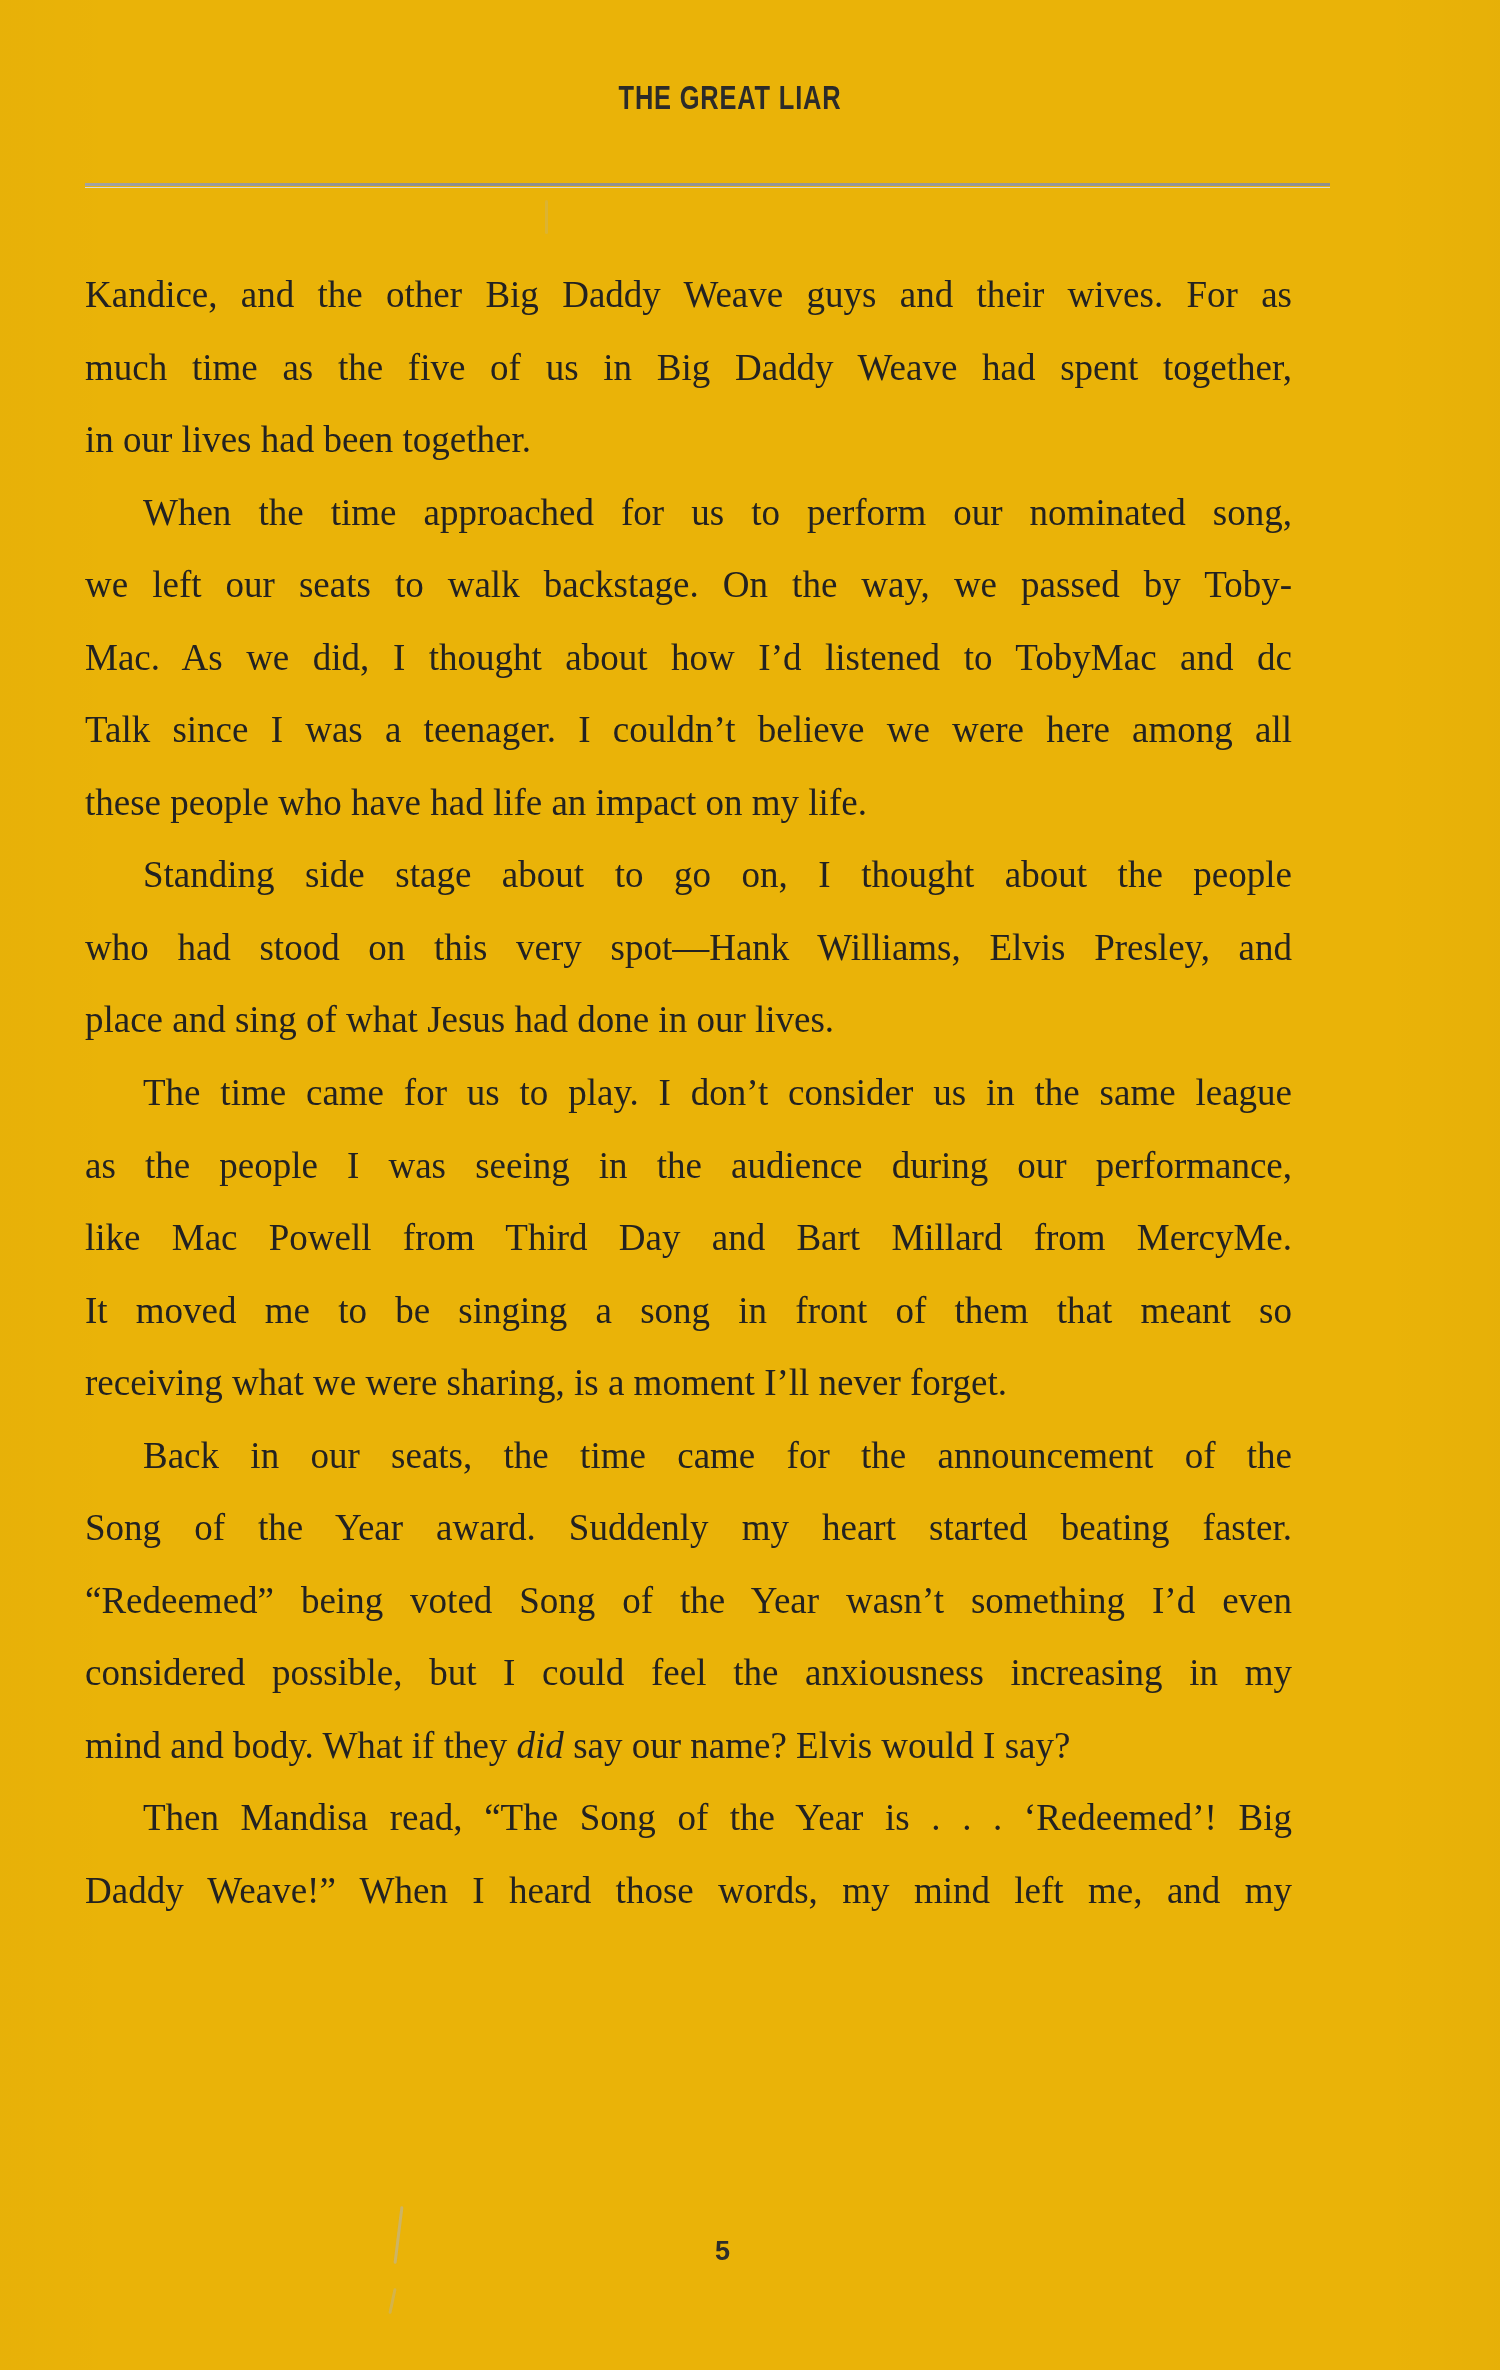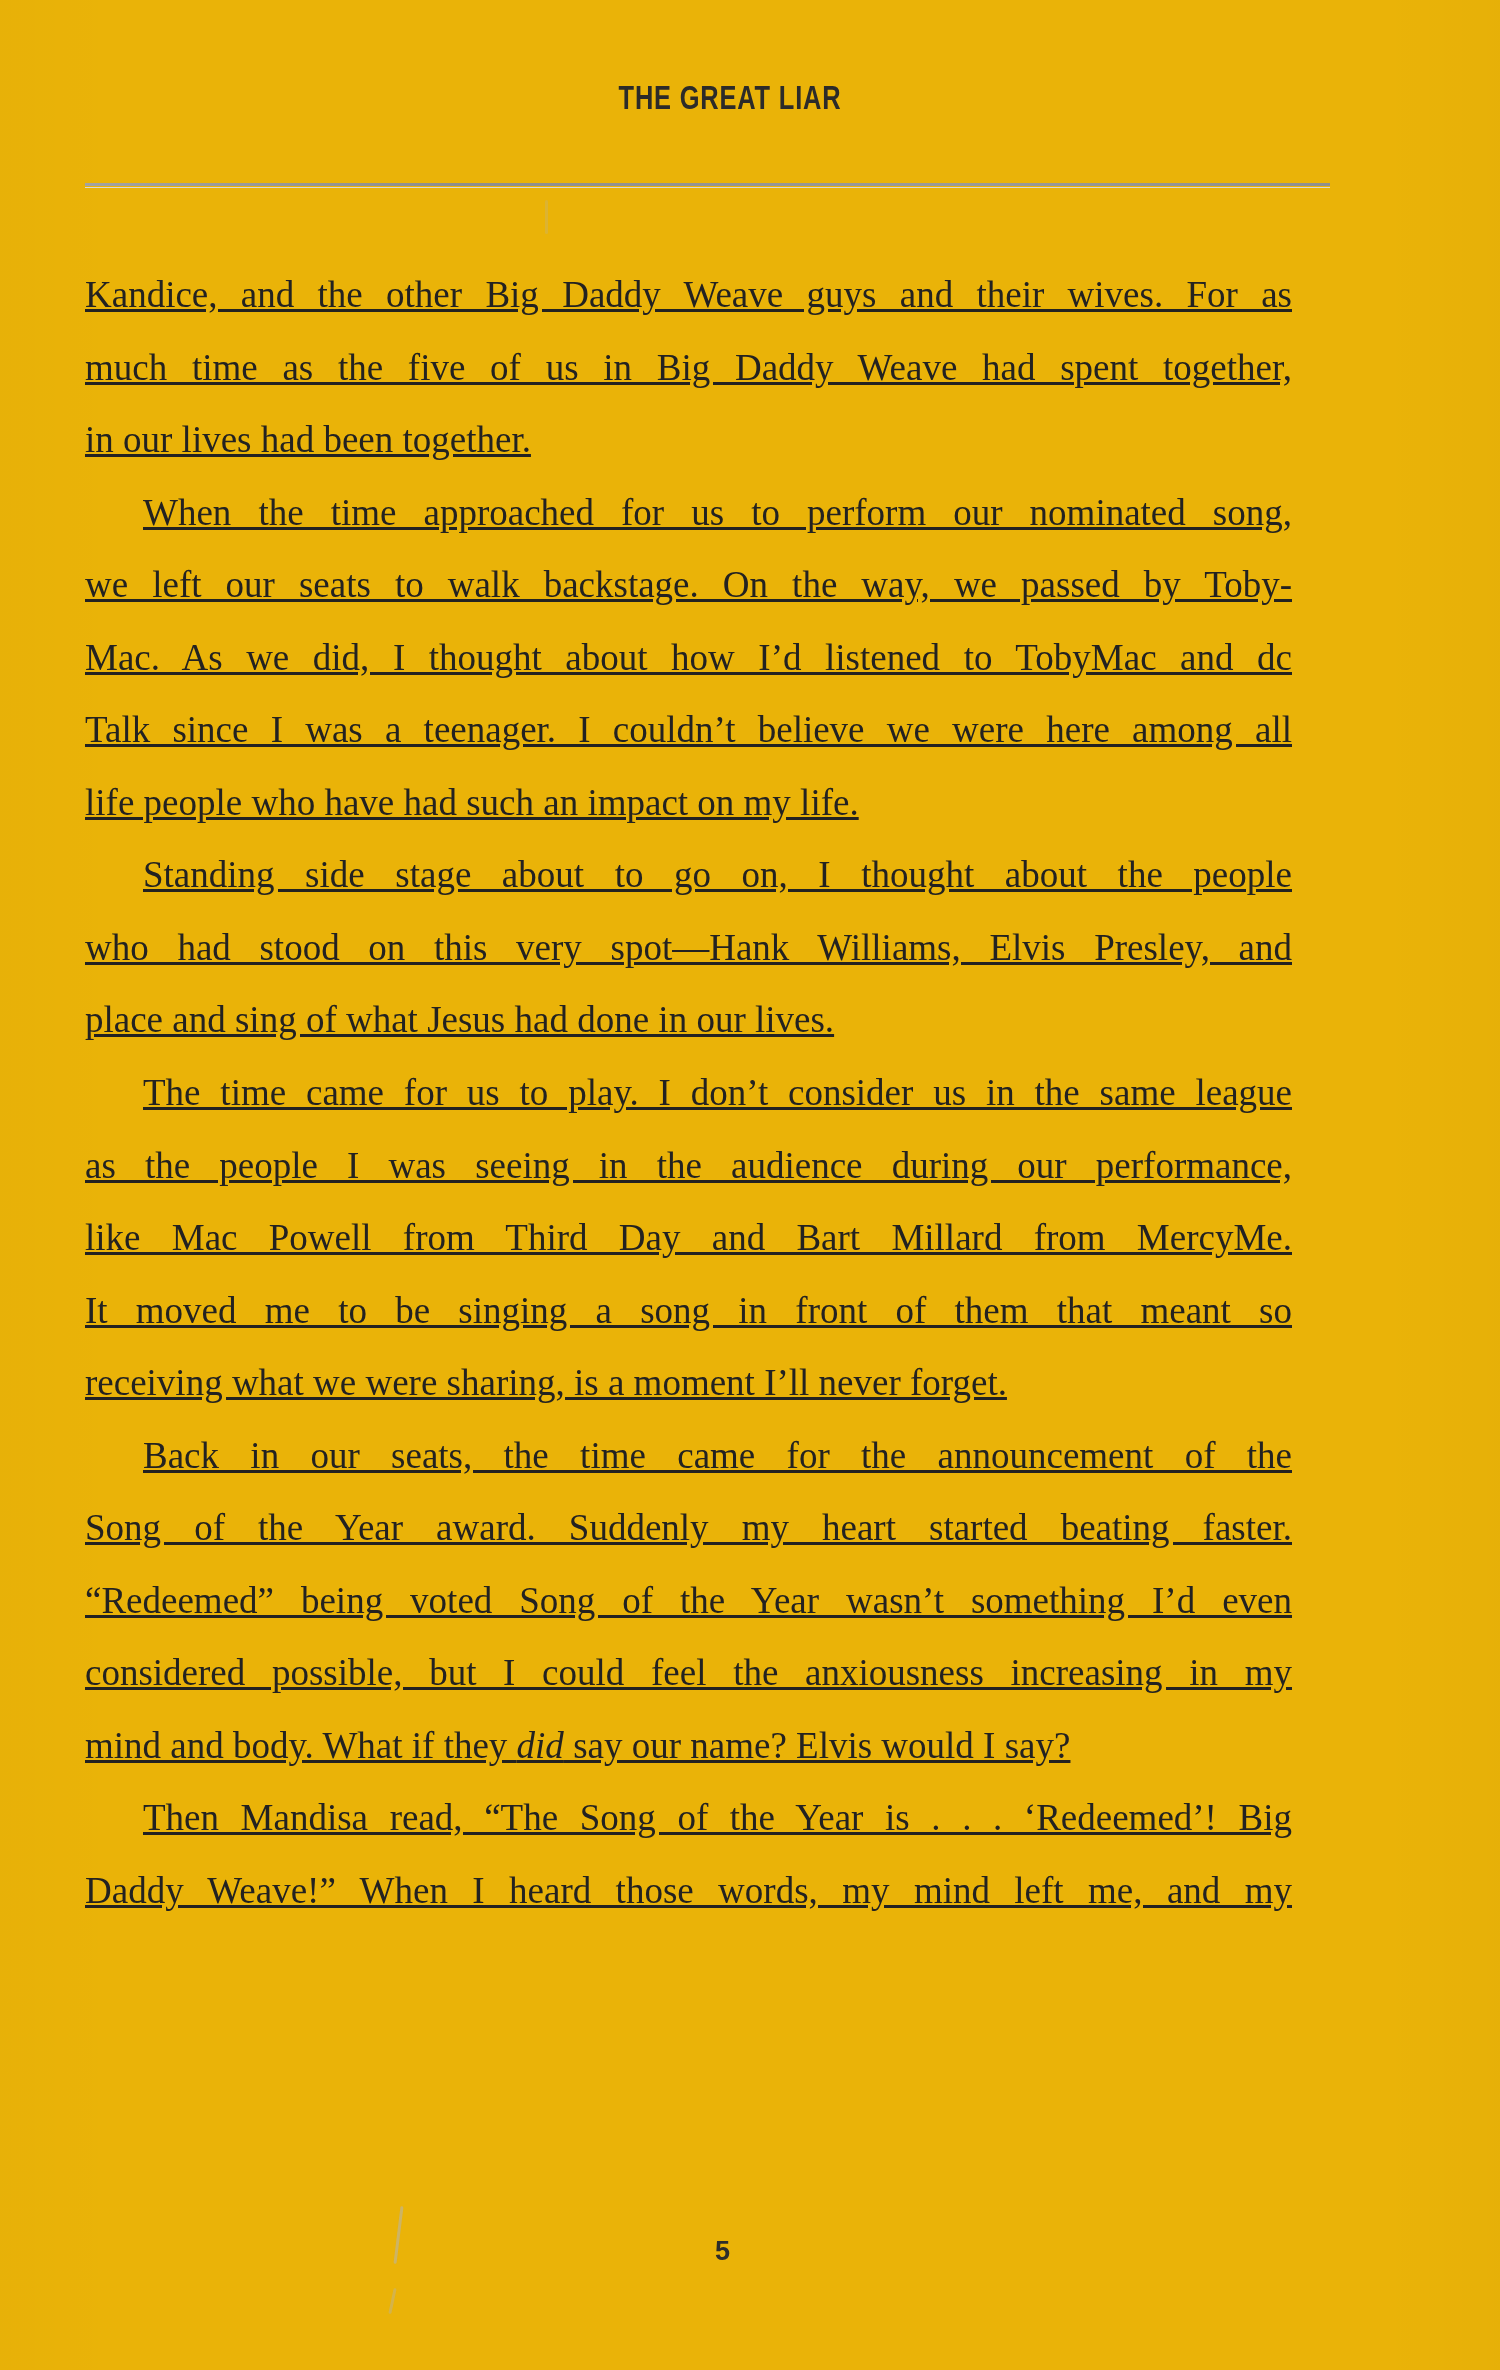--- a/index.html
+++ b/index.html
@@ -52,21 +52,20 @@
     background: #dadad8;
   }
   .text-block {
     position: absolute;
     top: 259px;
     left: 85px;
     width: 1207px;
     font-size: 37px;
     line-height: 72.55px;
     color: #232221;
-    text-decoration: underline;
   }
   .line {
     height: 72.55px;
     text-align: justify;
     text-align-last: justify;
     white-space: normal;
   }
   .line.left {
     text-align: center;
     text-align-last: left;
@@ -106,21 +105,21 @@
   </div>
 
   <div class="text-block" id="text-block">
       <div class="line"><span>Kandice, and the other Big Daddy Weave guys and their wives. For as</span></div>
       <div class="line"><span>much time as the five of us in Big Daddy Weave had spent together,</span></div>
       <div class="line left"><span>in our lives had been together.</span></div>
       <div class="line indent"><span>When the time approached for us to perform our nominated song,</span></div>
       <div class="line"><span>we left our seats to walk backstage. On the way, we passed by Toby-</span></div>
       <div class="line"><span>Mac. As we did, I thought about how I’d listened to TobyMac and dc</span></div>
       <div class="line"><span>Talk since I was a teenager. I couldn’t believe we were here among all</span></div>
-      <div class="line left"><span>life people who have had such an impact on my life.</span></div>
+      <div class="line left"><span>these people who have had life an impact on my life.</span></div>
       <div class="line indent"><span>Standing side stage about to go on, I thought about the people</span></div>
       <div class="line"><span>who had stood on this very spot—Hank Williams, Elvis Presley, and</span></div>
       <div class="line left"><span>place and sing of what Jesus had done in our lives.</span></div>
       <div class="line indent"><span>The time came for us to play. I don’t consider us in the same league</span></div>
       <div class="line"><span>as the people I was seeing in the audience during our performance,</span></div>
       <div class="line"><span>like Mac Powell from Third Day and Bart Millard from MercyMe.</span></div>
       <div class="line"><span>It moved me to be singing a song in front of them that meant so</span></div>
       <div class="line left"><span>receiving what we were sharing, is a moment I’ll never forget.</span></div>
       <div class="line indent"><span>Back in our seats, the time came for the announcement of the</span></div>
       <div class="line"><span>Song of the Year award. Suddenly my heart started beating faster.</span></div>

